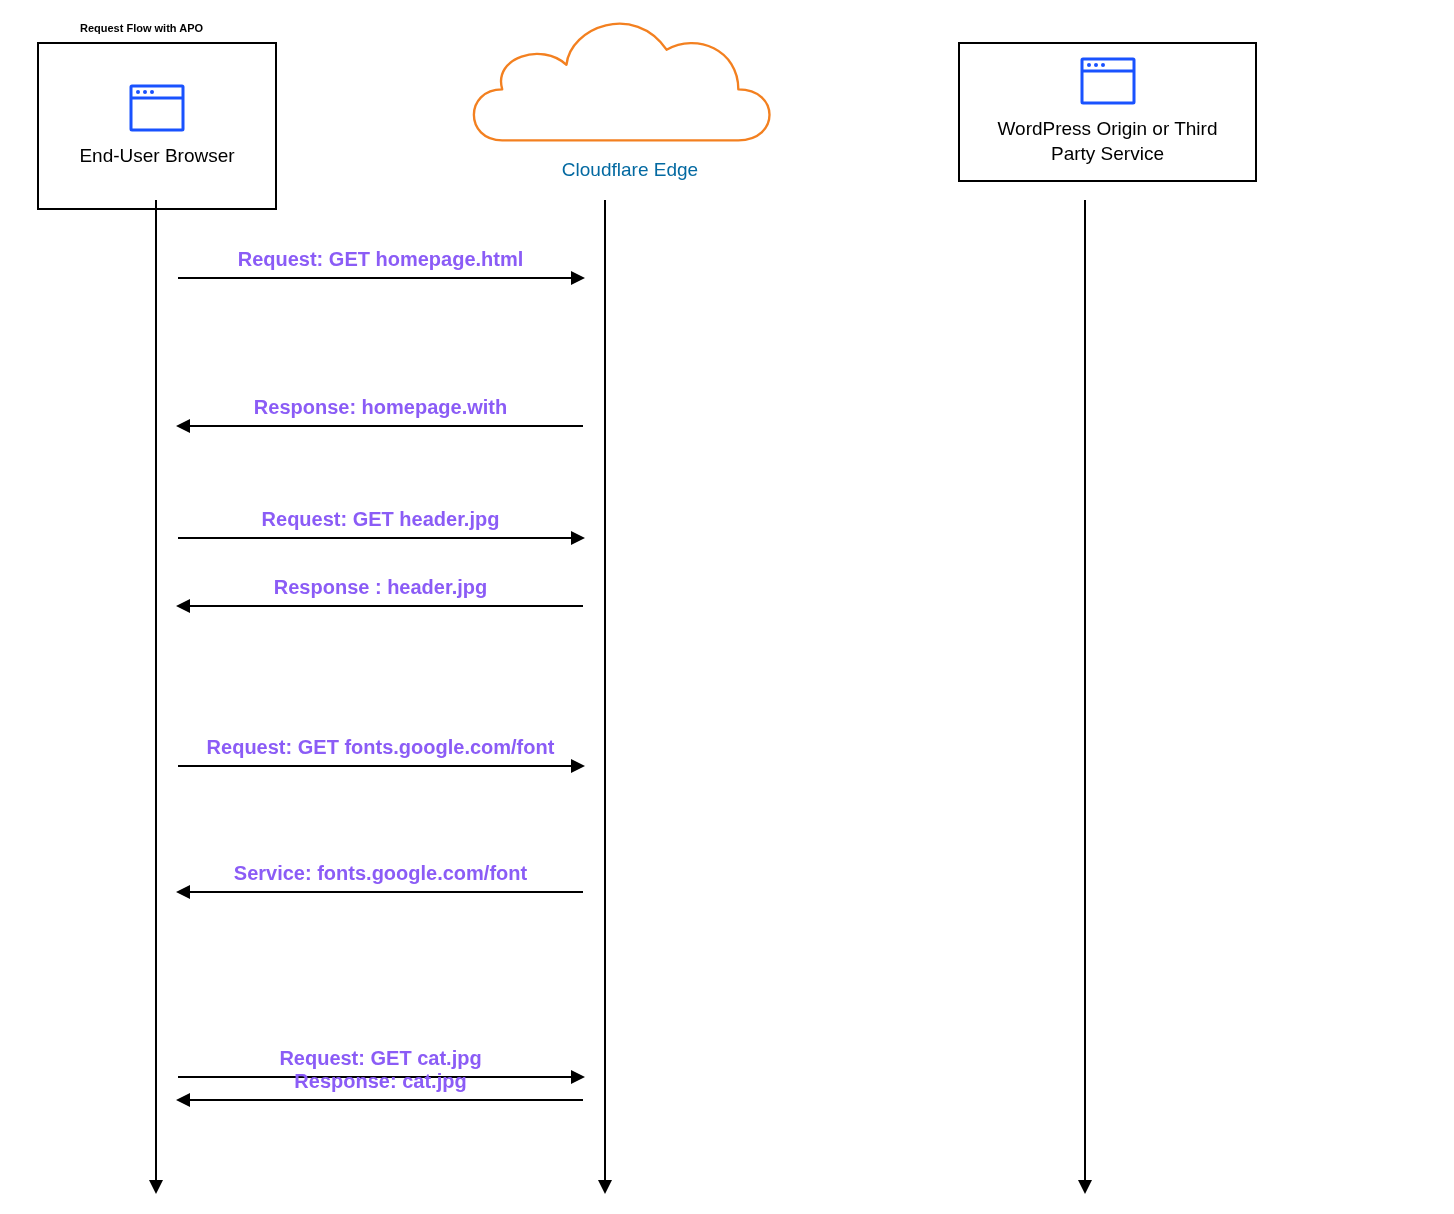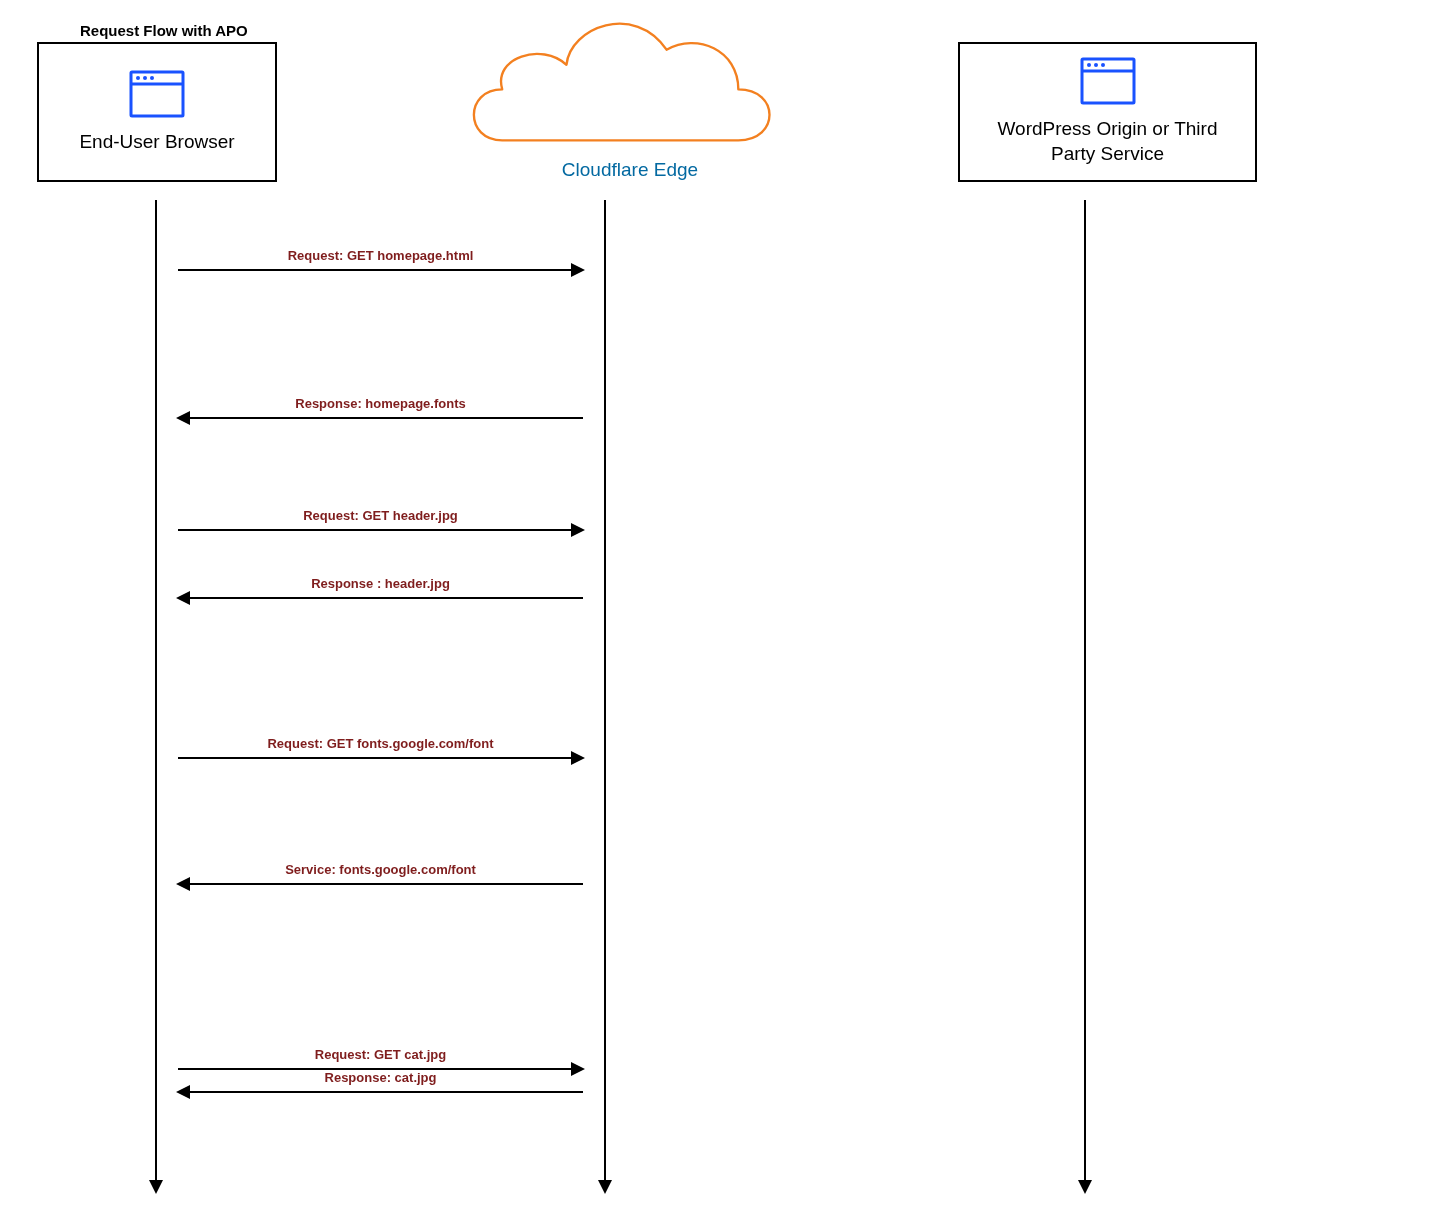--- a/index.html
+++ b/index.html
@@ -11,39 +11,39 @@
       font-family: -apple-system, BlinkMacSystemFont, "Segoe UI", Helvetica, Arial, sans-serif;
       background: #ffffff;
       width: 1454px;
       height: 1214px;
       position: relative;
     }
     .diagram-title {
       position: absolute;
       top: 22px;
       left: 80px;
-      font-size: 15px;
+      font-size: 11px;
       font-weight: 600;
       color: #000;
     }
     .actor-box {
       position: absolute;
       border: 2px solid #000;
       background: #fff;
       display: flex;
       flex-direction: column;
       align-items: center;
       justify-content: center;
       padding: 10px 20px;
     }
     .actor-left {
       top: 42px;
       left: 37px;
       width: 240px;
-      height: 140px;
+      height: 168px;
     }
     .actor-right {
       top: 42px;
       left: 958px;
       width: 299px;
       height: 140px;
     }
     .browser-icon {
       width: 56px;
       height: 48px;
@@ -108,23 +108,23 @@
     .lifeline-arrow-right {
       top: 1180px;
       left: 1078px;
     }
     .message {
       position: absolute;
       left: 178px;
       width: 405px;
     }
     .message-label {
-      font-size: 13px;
+      font-size: 20px;
       font-weight: 600;
-      color: #7f1d1d;
+      color: #8b5cf6;
       text-align: center;
       margin-bottom: 6px;
     }
     .arrow-line {
       position: relative;
       height: 2px;
       background: #000;
       width: 100%;
     }
     .arrow-right .arrow-head {
@@ -207,21 +207,21 @@
 
 
 <div id="messages-root">
     <div class="message" style="top: 248px;">
       <div class="message-label">Request: GET homepage.html</div>
       <div class="arrow-line arrow-right">
         <div class="arrow-head"></div>
       </div>
     </div>
     <div class="message" style="top: 396px;">
-      <div class="message-label">Response: homepage.fonts</div>
+      <div class="message-label">Response: homepage.with</div>
       <div class="arrow-line arrow-left">
         <div class="arrow-head"></div>
       </div>
     </div>
     <div class="message" style="top: 508px;">
       <div class="message-label">Request: GET header.jpg</div>
       <div class="arrow-line arrow-right">
         <div class="arrow-head"></div>
       </div>
     </div>

